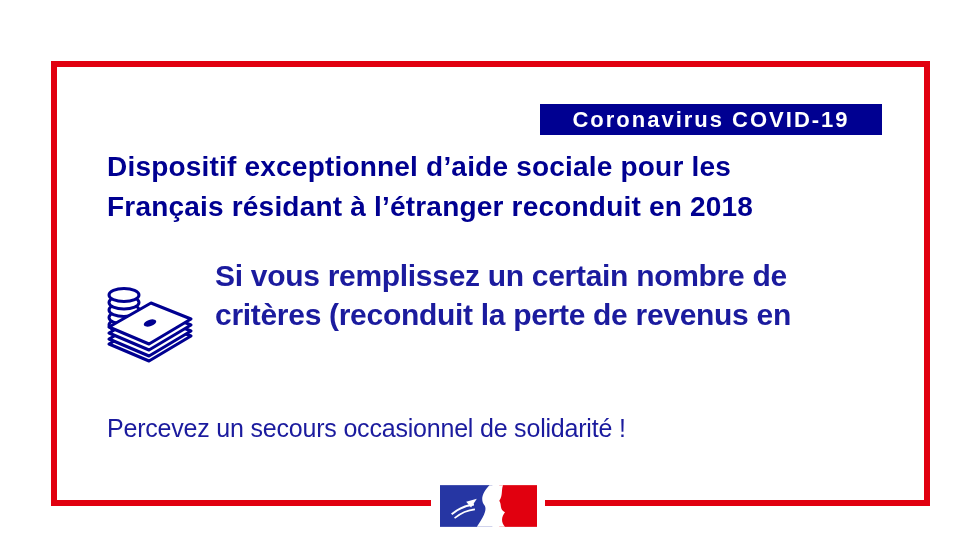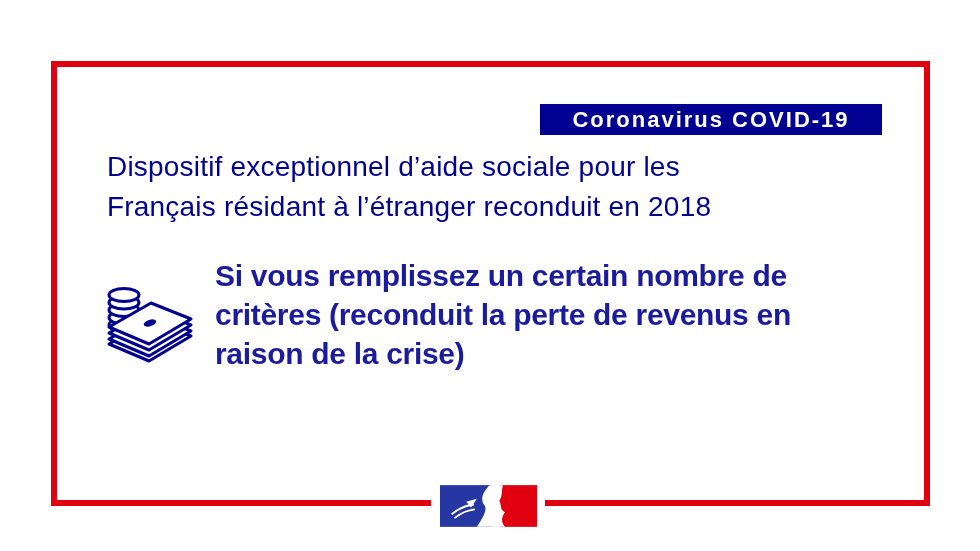--- a/index.html
+++ b/index.html
@@ -25,21 +25,21 @@
     border:6px solid var(--frame-red);background:transparent;
   }
   .badge{
     position:absolute;left:540px;top:95px;width:342px;height:31px;
     background:var(--badge-bg);color:var(--badge-text);
     display:flex;align-items:center;justify-content:center;
     font-size:22px;font-weight:700;letter-spacing:2px;white-space:nowrap;
   }
   .heading{
     position:absolute;left:107px;top:138px;margin:0;
-    color:var(--navy);font-size:28px;font-weight:400;line-height:40px;
+    color:var(--navy);font-size:28px;font-weight:700;line-height:40px;
   }
   .heading span{display:block;white-space:nowrap;letter-spacing:0.2px;}
   .money-icon{position:absolute;left:104px;top:272px;width:92px;height:82px;}
   .body-text{
     position:absolute;left:215px;top:247px;
     color:var(--body-blue);font-size:30px;font-weight:400;line-height:39px;letter-spacing:-0.3px;
   }
   .body-text span{display:block;white-space:nowrap;font-weight:bold;}
   .footer-note{
     position:absolute;left:107px;top:404px;line-height:30px;
@@ -84,23 +84,23 @@
         <path d="M5,52 L47,28 L87,44 L45,69 Z"></path>
         <path d="M5,46 L47,22 L87,38 L45,63 Z"></path>
         <ellipse cx="46" cy="42" rx="6.5" ry="3.2" transform="rotate(-18 46 42)" style="fill:var(--navy);stroke:none"></ellipse>
       </g>
     </svg>
   </div>
 
   <div class="body-text">
     <span>Si vous remplissez un certain nombre de</span>
     <span>critères (reconduit la perte de revenus en</span>
-    <span>raison de la crise)</span>
   </div>
 
+  <div class="footer-note">Percevez un secours occasionnel de solidarité !</div>
 
   <div class="logo-wrap">
     <svg class="logo-svg" viewBox="0 0 100 43" xmlns="http://www.w3.org/2000/svg">
       <rect x="0" y="0" width="54" height="43" style="fill:var(--logo-blue)"></rect>
       <rect x="61" y="0" width="39" height="43" style="fill:var(--frame-red)"></rect>
       <path d="M51,0 C44,7 41,15 46,21 C49,26 44,34 38,43 L67,43 C62,37 64,32 67,28 C61,25 64,20 61,16 C65,11 63,5 65,0 Z" fill="#ffffff"></path>
       <g>
         <path d="M12,30 Q23,21 35,20" stroke="#ffffff" stroke-width="2" fill="none"></path>
         <path d="M15,34 Q25,26 36,25" stroke="#ffffff" stroke-width="1.6" fill="none"></path>
         <path d="M27,17 L38,14 L32,23 Z" fill="#ffffff"></path>

